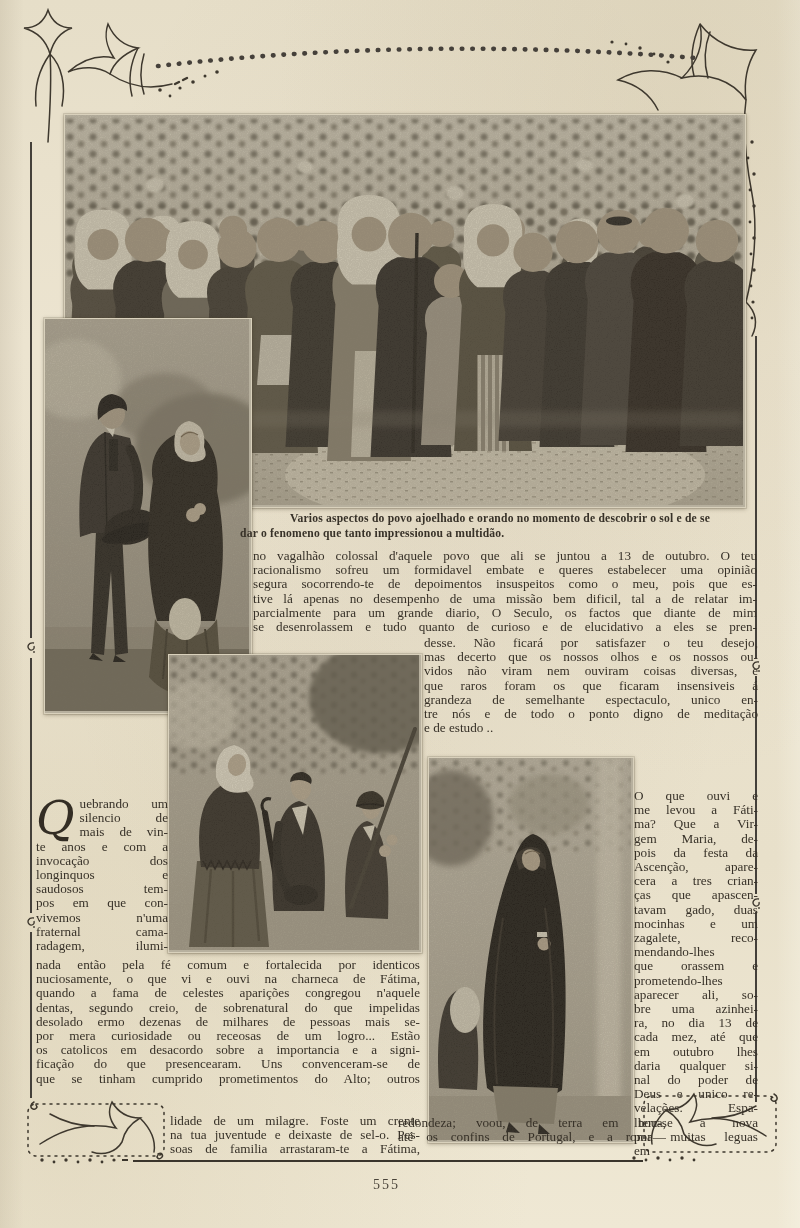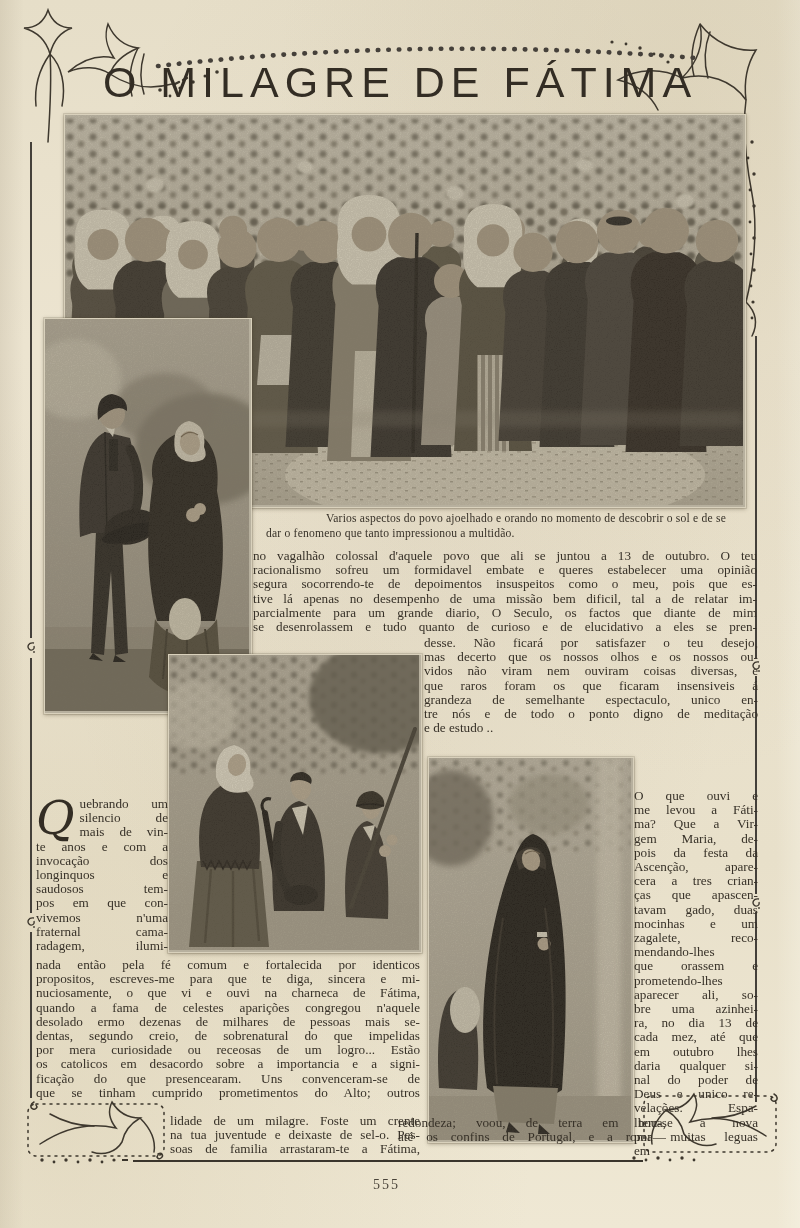--- a/index.html
+++ b/index.html
@@ -11,21 +11,21 @@
       radial-gradient(ellipse at 8% 92%, rgba(198,184,148,.25), transparent 45%),
       radial-gradient(ellipse at 50% 40%, rgba(120,100,70,.07), transparent 62%),
       linear-gradient(90deg, rgba(90,75,50,.10), rgba(90,75,50,0) 3%, rgba(90,75,50,0) 97%, rgba(255,255,245,.25)),
       linear-gradient(180deg, #e6dec8, #ece4d0 28%, #e8e0ca 70%, #efe8d4);
   }
   .abs{position:absolute;}
   
   .t13{font-size:13.2px; line-height:14.2px;}
   .tline{text-align:justify; text-align-last:justify; white-space:normal;}
   .endfree .tline:last-child{text-align-last:left;}
-  .caption{font-size:11.6px; line-height:15px; font-weight:normal; letter-spacing:.2px;margin-left:26px;}
+  .caption{font-size:11.6px; line-height:15px; font-weight:bold; letter-spacing:.2px;}
   .caption .tline{text-align:center; text-align-last:center;}
   .heading{font-size:13.8px; line-height:16px; font-weight:bold;}
   .heading .tline:last-child{text-align-last:center;}
   .pagenum{font-size:14px; letter-spacing:2px; text-align:center; color:#4a443a;}
   .dropcap{
     float:left; font-family:"DejaVu Serif", serif; font-style:italic;
     font-size:47px; line-height:38px; padding:2px 5px 0 0; color:#332d24;
   }
   .title{
     font-family:"Liberation Sans", sans-serif; font-size:43px; letter-spacing:6px;
@@ -143,21 +143,20 @@
   <div class="abs vline" style="left:755px; top:336px; height:322px;"></div>
   <svg class="abs" style="left:751px; top:660px;" width="10" height="13" viewBox="0 0 10 13">
       <path d="M8,2 C2,1 1,6 3,8 C5,10 9,9 8,5 M8,10 l0,2" stroke="#3e382e" fill="none" stroke-width="1.3"></path>
     </svg>
   <div class="abs vline" style="left:755px; top:676px; height:218px;"></div>
   <svg class="abs" style="left:751px; top:897px;" width="10" height="13" viewBox="0 0 10 13">
       <path d="M8,2 C2,1 1,6 3,8 C5,10 9,9 8,5 M8,10 l0,2" stroke="#3e382e" fill="none" stroke-width="1.3"></path>
     </svg>
   <div class="abs vline" style="left:755px; top:912px; height:190px;"></div>
 
-  <div class="abs title" style="left:100px; top:58px; width:600px;">O MILAGRE DE FÁTIMA</div>
 
   <div class="abs photo" style="left:64px; top:114px; width:680px; height:392px;">
     <svg width="678" height="390" viewBox="0 0 678 390">
       <defs>
         <linearGradient id="bgG" x1="0" y1="0" x2="0" y2="1">
           <stop offset="0" stop-color="#c9c2b0"></stop>
             <stop offset=".5" stop-color="#b3ab98"></stop>
             <stop offset="1" stop-color="#aba293"></stop>
         </linearGradient>
         <linearGradient id="groundG" x1="0" y1="0" x2="0" y2="1">
@@ -431,25 +430,24 @@
         <div class="tline">saudosos tem-</div>
         <div class="tline">pos em que con-</div>
         <div class="tline">vivemos n'uma</div>
         <div class="tline">fraternal cama-</div>
         <div class="tline">radagem, ilumi-</div>
       </div>
   </div>
 
   <div class="abs t13" style="left:36px; top:958px; width:384px;">
       <div class="tline">nada então pela fé comum e fortalecida por identicos</div>
-      <div class="tline">propositos, escreves-me para que te diga, sincera e mi-</div>
       <div class="tline">nuciosamente, o que vi e ouvi na charneca de Fátima,</div>
       <div class="tline">quando a fama de celestes aparições congregou n'aquele</div>
+      <div class="tline">dentas, segundo creio, de sobrenatural do que impelidas</div>
       <div class="tline">desolado ermo dezenas de milhares de pessoas mais se-</div>
-      <div class="tline">dentas, segundo creio, de sobrenatural do que impelidas</div>
       <div class="tline">por mera curiosidade ou receosas de um logro... Estão</div>
       <div class="tline">os catolicos em desacordo sobre a importancia e a signi-</div>
       <div class="tline">ficação do que presencearam. Uns convenceram-se de</div>
       <div class="tline">que se tinham cumprido prometimentos do Alto; outros</div>
     </div>
 
   <div class="abs t13" style="left:170px; top:1114px; width:250px;">
       <div class="tline">lidade de um milagre. Foste um crente</div>
       <div class="tline">na tua juventude e deixaste de sel-o. Pes-</div>
       <div class="tline">soas de familia arrastaram-te a Fátima,</div>

